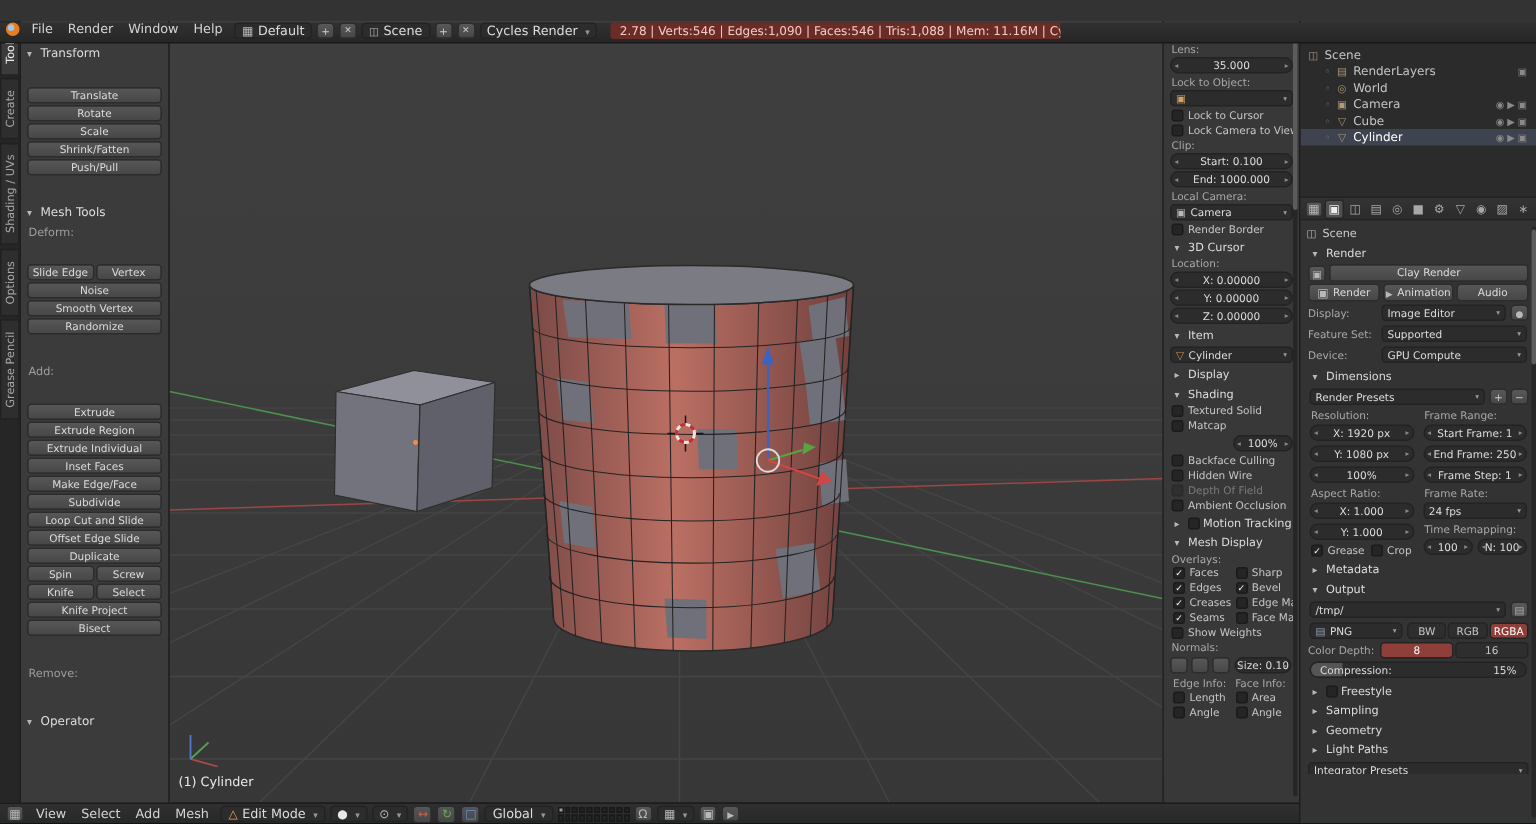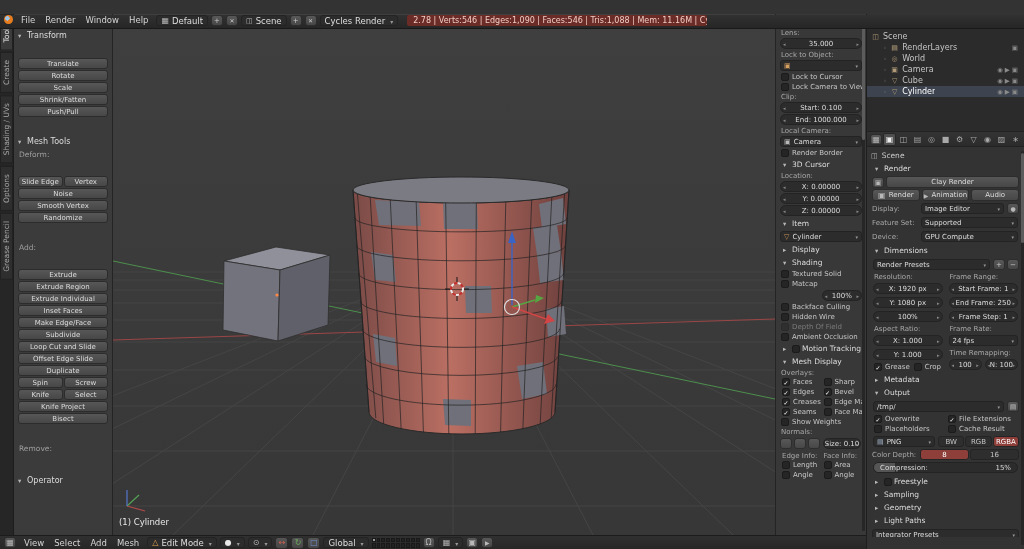--- a/index.html
+++ b/index.html
@@ -718,39 +718,20 @@
           <span>Output</span>
         </div>
       <div class="prow">
           <div class="field ddf grow">
             <span>/tmp/</span>
           </div>
           <span class="sqb">
             <i class="gi i-folder"></i>
           </span>
         </div>
-      <div class="chk2">
-
-      <div class="chk checked">
-            <span class="box"></span>
-            <span>Overwrite</span>
-          </div>
-          <div class="chk checked">
-            <span class="box"></span>
-            <span>File Extensions</span>
-          </div>
-          <div class="chk">
-            <span class="box"></span>
-            <span>Placeholders</span>
-          </div>
-          <div class="chk">
-            <span class="box"></span>
-            <span>Cache Result</span>
-          </div>
-        </div>
       <div class="prow">
         <div class="field ddf" style="flex:0 0 62px">
             <i class="gi i-png"></i>
             <span>PNG</span>
           </div>
         <div class="seg3">
 
         <div class="seg">BW</div>
             <div class="seg">RGB</div>
             <div class="seg active">RGBA</div>

